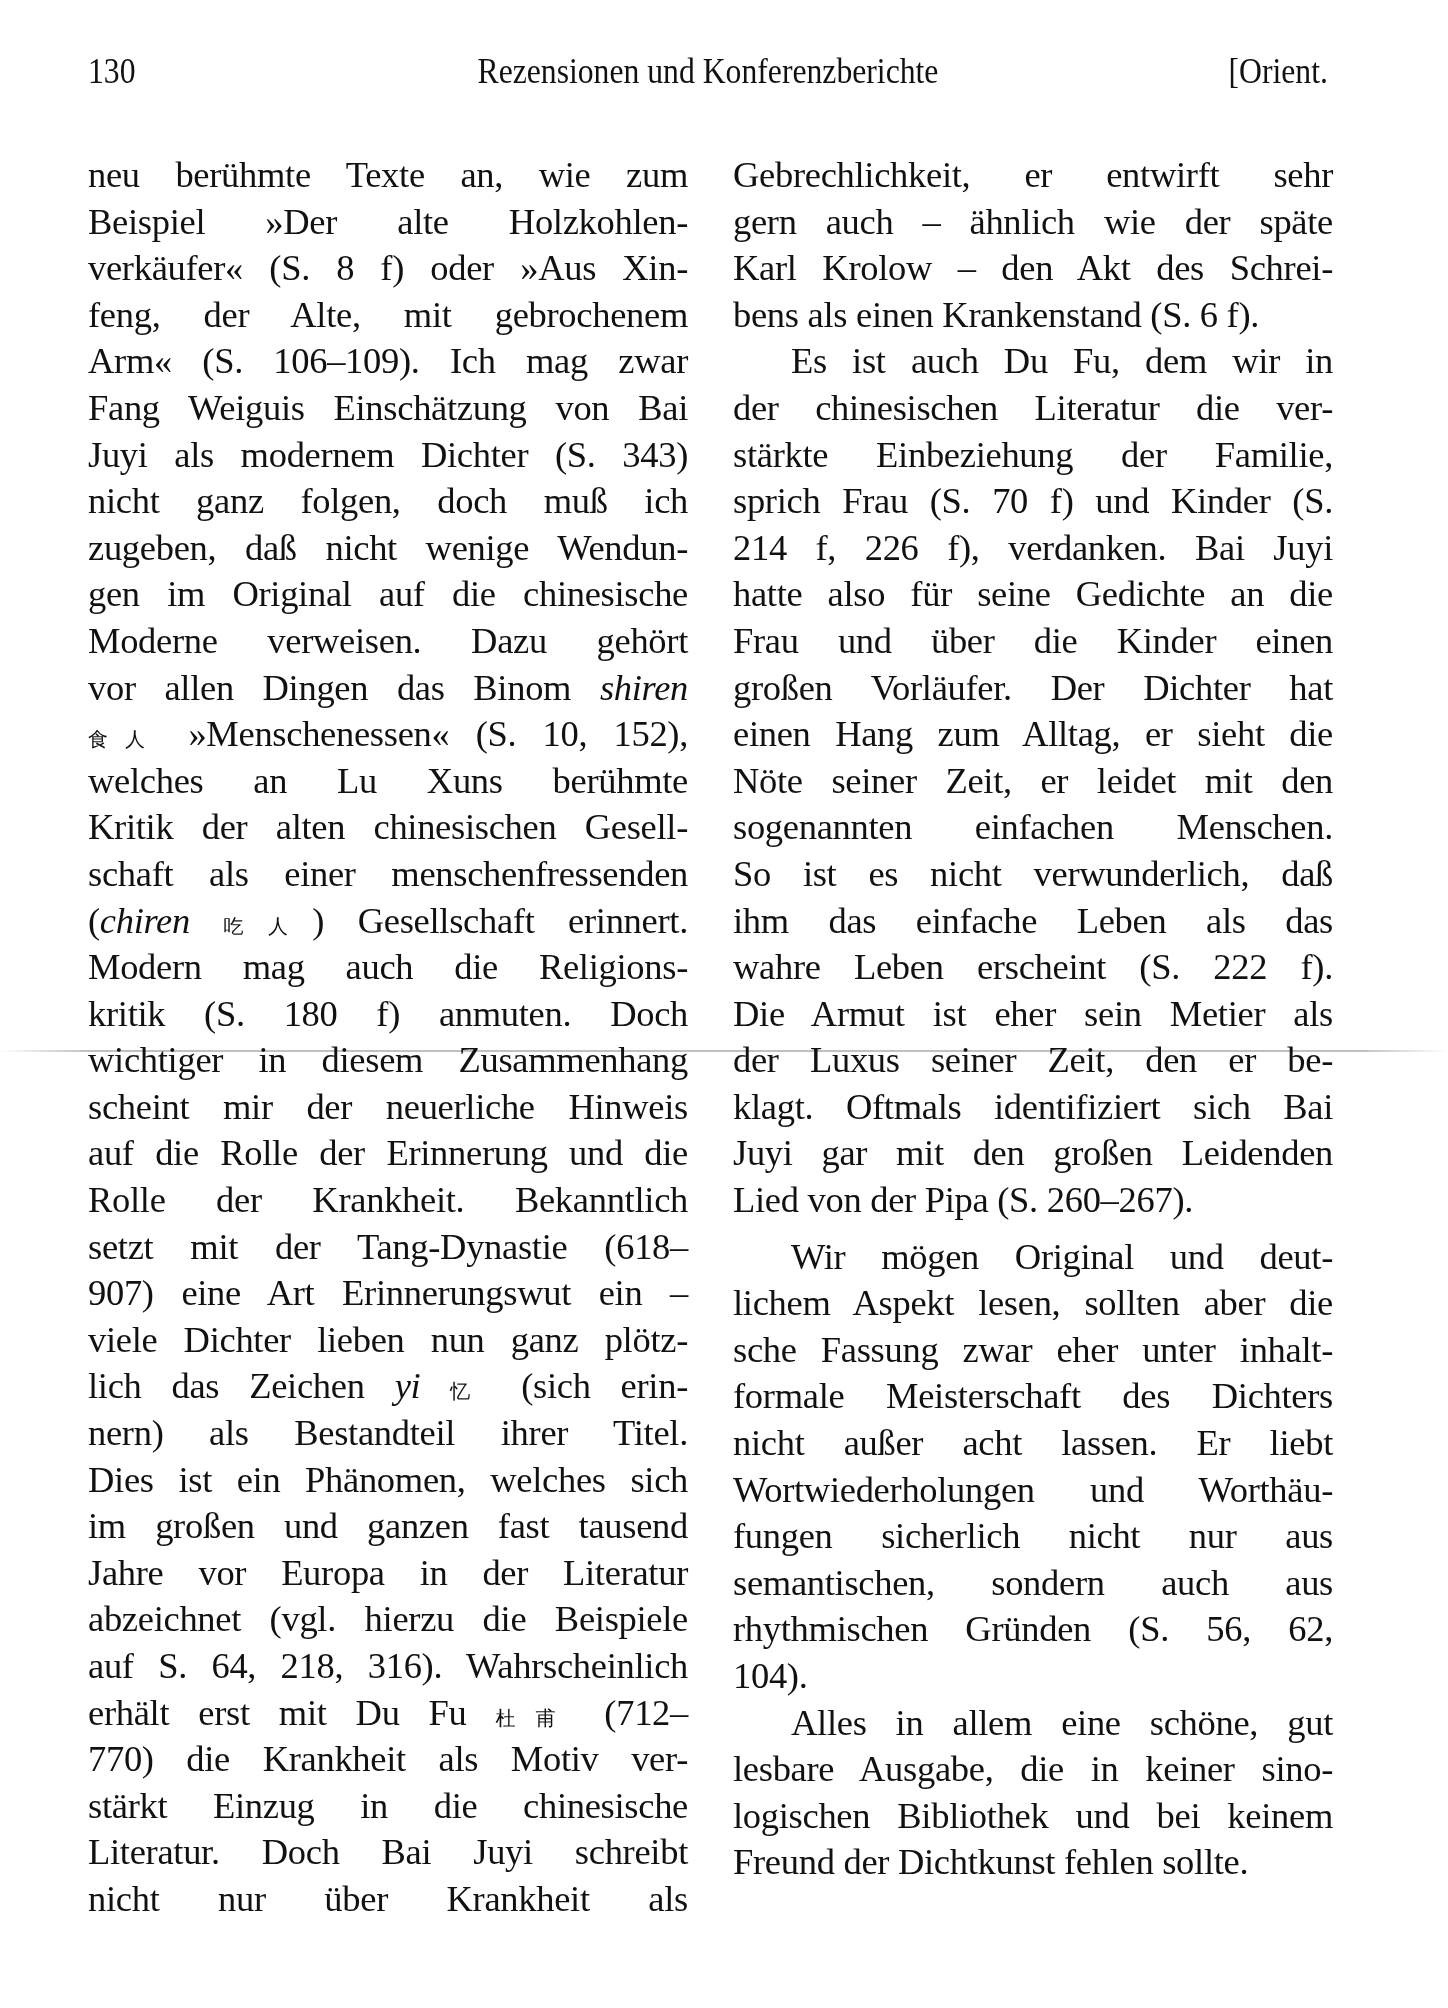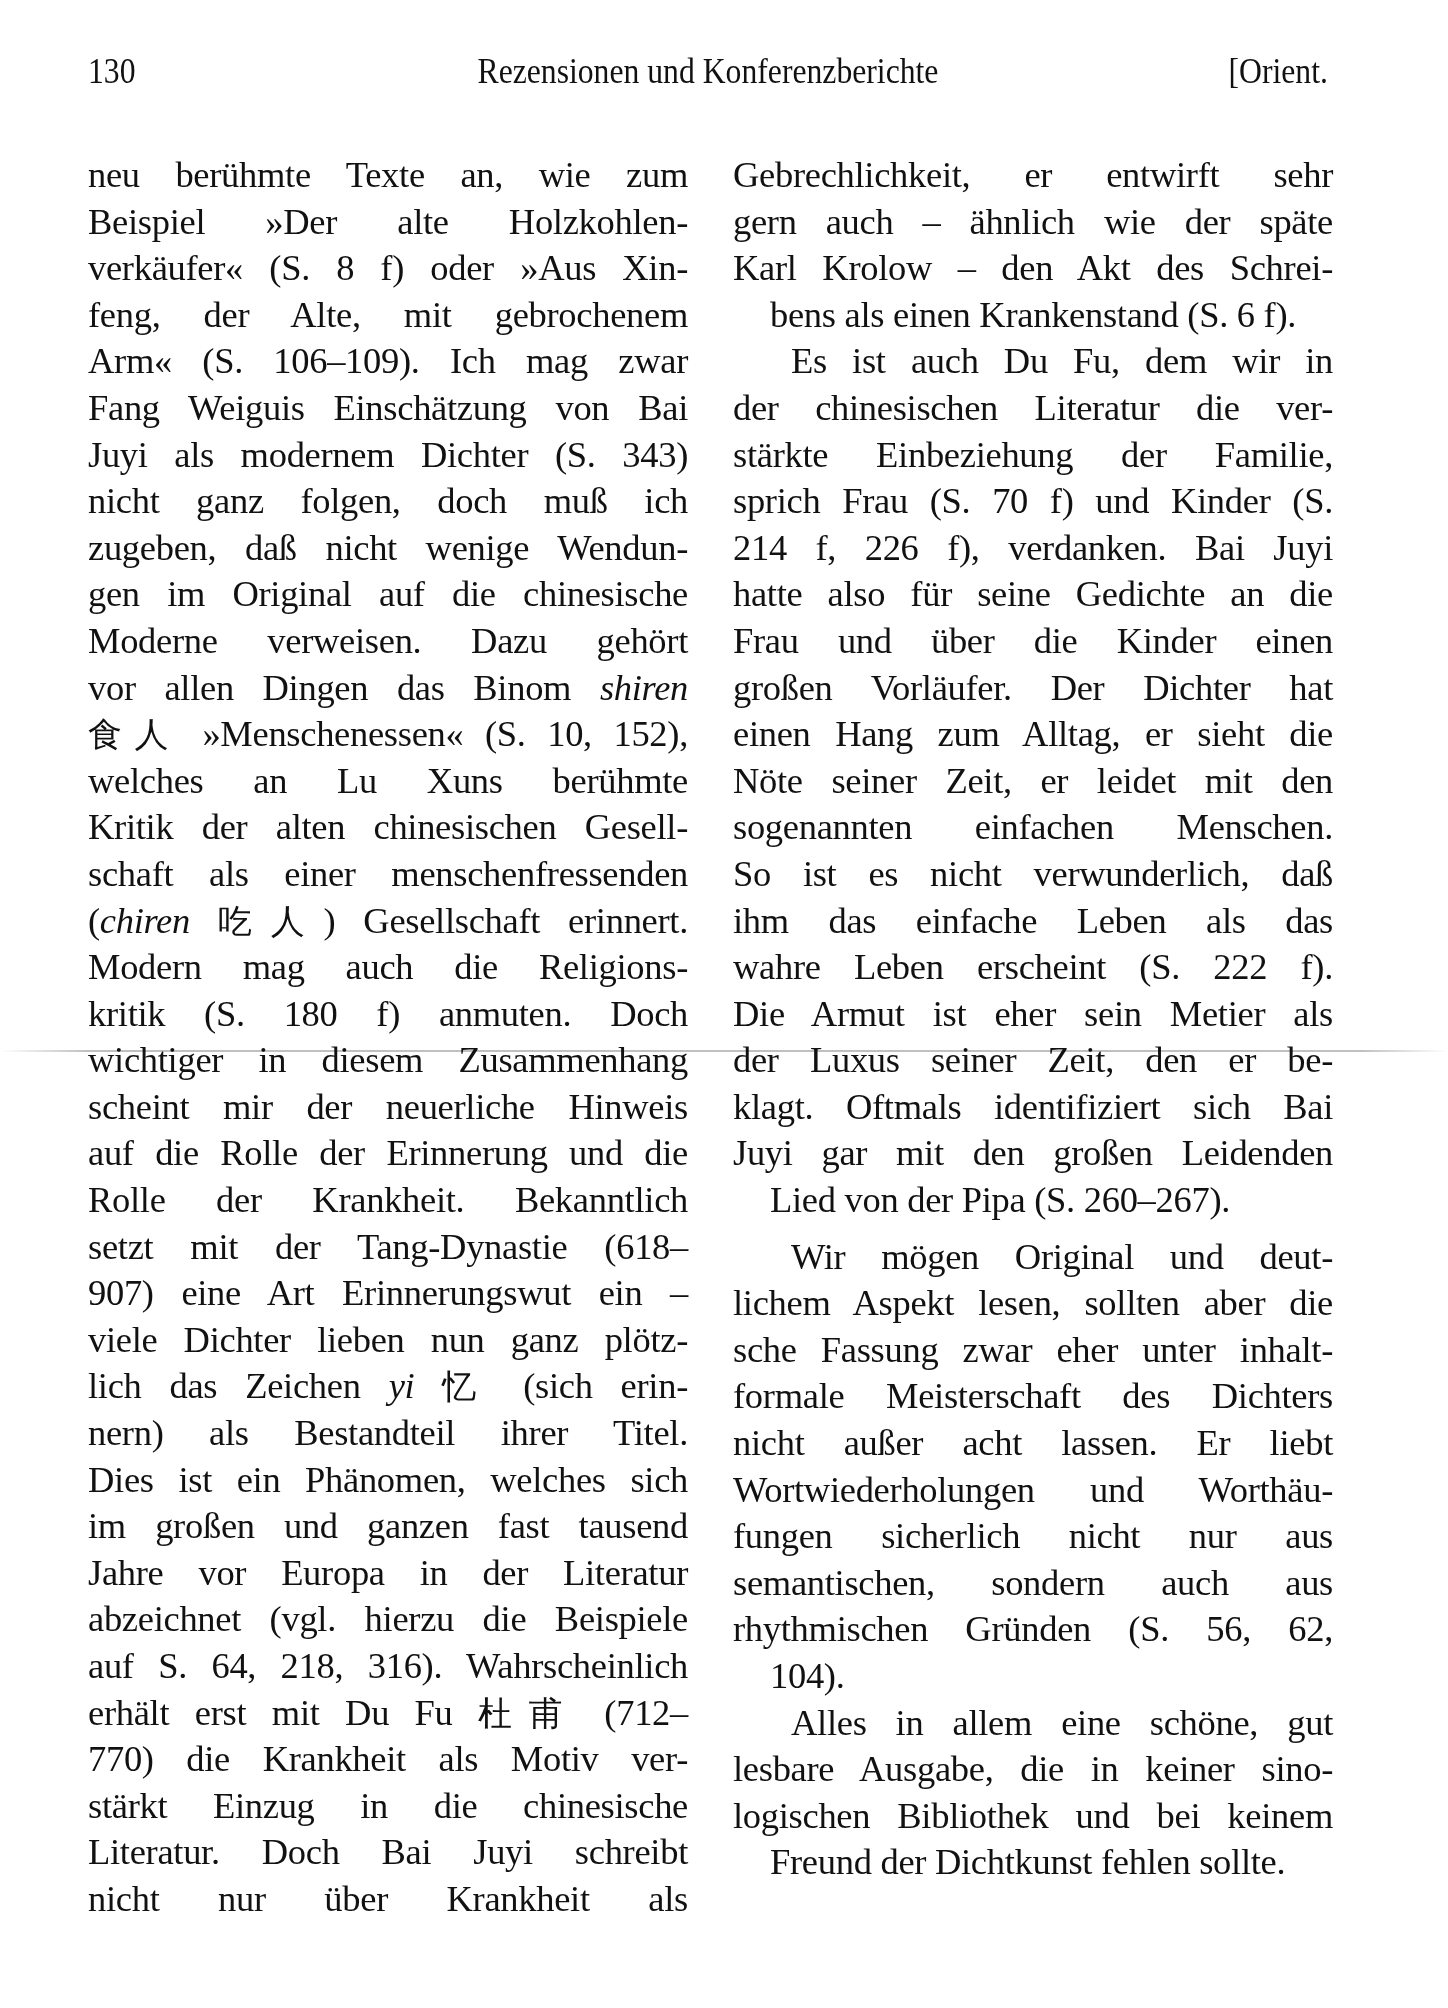--- a/index.html
+++ b/index.html
@@ -60,33 +60,32 @@
       height: 46.6px;
       font-size: 36.5px;
       line-height: 46.6px;
       white-space: nowrap;
       text-align: justify;
       text-align-last: justify;
       letter-spacing: -0.3px;
     }
     .line.last {
       text-align-last: left;
-      margin-left: 37px;
     }
     .line.indent {
       padding-left: 58px;
     }
     .para-gap {
       display: block;
       height: 10px;
     }
     .it { font-style: italic; }
     .cjk {
       font-family: "DejaVu Sans", sans-serif;
-      font-size: 34px;
+      font-size: 20px;
     }
     .scan-artifact {
       position: absolute;
       left: 0;
       top: 1050px;
       width: 1448px;
       height: 2px;
       background: linear-gradient(to right, rgba(150,150,150,0.0) 0%, rgba(140,140,140,0.55) 6%, rgba(140,140,140,0.55) 94%, rgba(150,150,150,0.0) 100%);
       pointer-events: none;
     }

